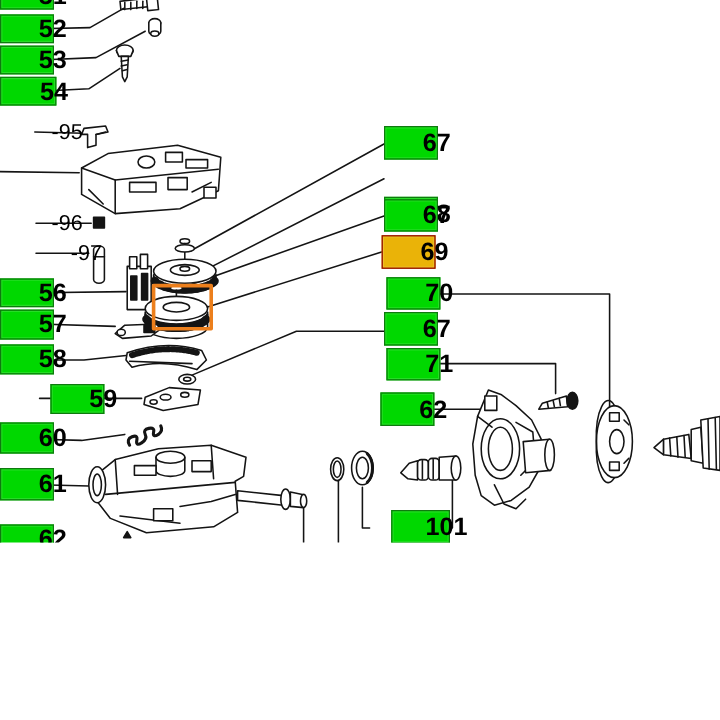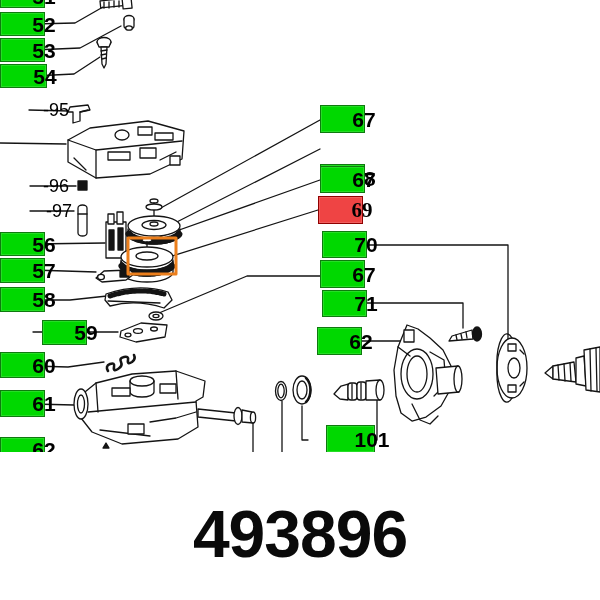--- a/index.html
+++ b/index.html
@@ -3,21 +3,21 @@
 <meta charset="utf-8">
 <style>
   html,body{margin:0;padding:0;background:#fff;}
   .stage{position:relative;width:600px;height:600px;background:#fff;overflow:hidden;
          font-family:"Liberation Sans",sans-serif;}
   .diagram{position:absolute;left:0;top:0;width:600px;height:452px;overflow:hidden;}
   .diagram svg{position:absolute;left:0;top:0;}
   .lbl{position:absolute;box-sizing:border-box;display:flex;align-items:center;justify-content:center;
        font-size:21px;font-weight:600;color:#000;line-height:1;padding-left:43px;}
   .box{background:#00d800;border:1px solid #0e7a0e;box-shadow:inset 0 0 0 1px rgba(255,255,255,.15);}
-  .box.red{background:#ef4444;border-color:#8f0000;font-family:Liberation Serif, serif;}
+  .box.red{background:#eab308;border-color:#8f0000;}
   .dash{font-size:18px;font-weight:500;background:transparent;justify-content:flex-start;}
   .partnum{position:absolute;left:0;top:496px;width:600px;text-align:center;
            font-size:66px;font-weight:700;letter-spacing:-1px;color:#0a0a0a;}
 </style>
 </head>
 <body>
 
 <div class="stage">
 
   <div class="diagram">
@@ -252,28 +252,27 @@
     <div class="lbl box" style="left:0;top:232px;width:33px;height:24px;">56</div>
     <div class="lbl box" style="left:0;top:258px;width:33px;height:25px;">57</div>
     <div class="lbl box" style="left:0;top:287px;width:37px;height:25px;">58</div>
     <div class="lbl box" style="left:0;top:320px;width:33px;height:25px;margin-left:42px;">59</div>
     <div class="lbl box" style="left:0;top:352px;width:33px;height:26px;">60</div>
     <div class="lbl box" style="left:0;top:390px;width:33px;height:27px;">61</div>
     <div class="lbl box" style="left:0;top:437px;width:33px;height:25px;">62</div>
 
     <div class="lbl dash" style="left:0;top:98px;width:34px;height:24px;">-95</div>
     <div class="lbl dash" style="left:0;top:174px;width:34px;height:24px;">-96</div>
-    <div class="lbl dash" style="left:3px;top:199px;width:34px;height:24px;">-97</div>
+    <div class="lbl dash" style="left:16px;top:199px;width:34px;height:24px;">-97</div>
 
     <div class="lbl box" style="left:320px;top:105px;width:38px;height:28px;">67</div>
     <div class="lbl box" style="left:320px;top:135px;width:38px;height:28px;margin-top:29px;">68</div>
     <div class="lbl box" style="left:320px;top:166px;width:38px;height:27px;">67</div>
     <div class="lbl box red" style="left:318px;top:196px;width:39px;height:28px;">69</div>
     <div class="lbl box" style="left:322px;top:231px;width:24px;height:27px;">70</div>
     <div class="lbl box" style="left:320px;top:260px;width:38px;height:28px;">67</div>
     <div class="lbl box" style="left:322px;top:290px;width:36px;height:27px;">71</div>
     <div class="lbl box" style="left:317px;top:327px;width:36px;height:28px;">62</div>
     <div class="lbl box" style="left:308px;top:425px;width:49px;height:28px;margin-left:18px;">101</div>
   </div>
 
-  <div class="partnum">493896</div>
 
 </div>
 
 </body></html>

